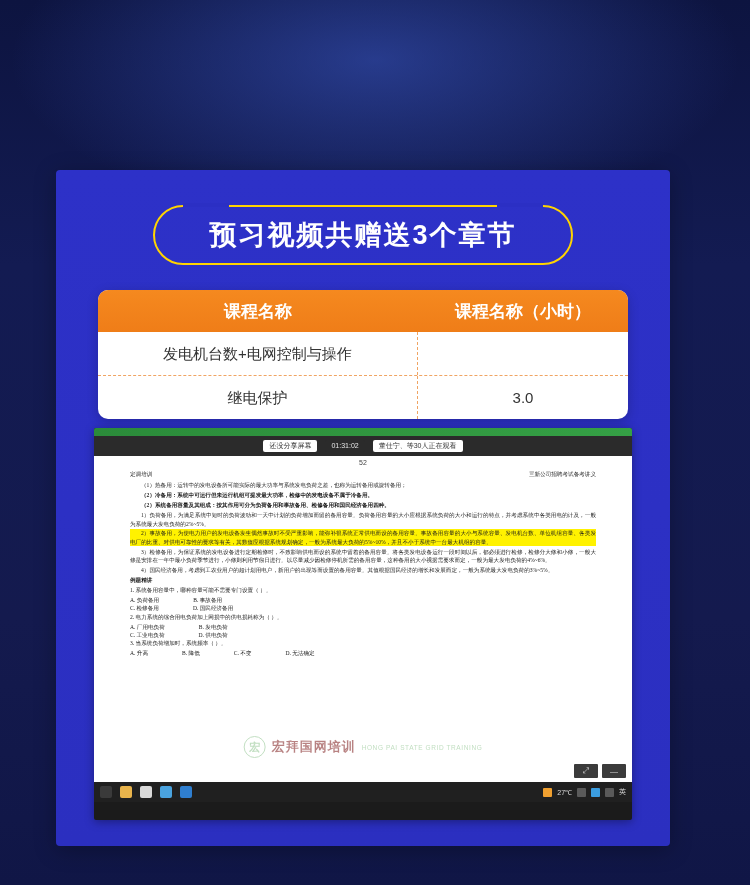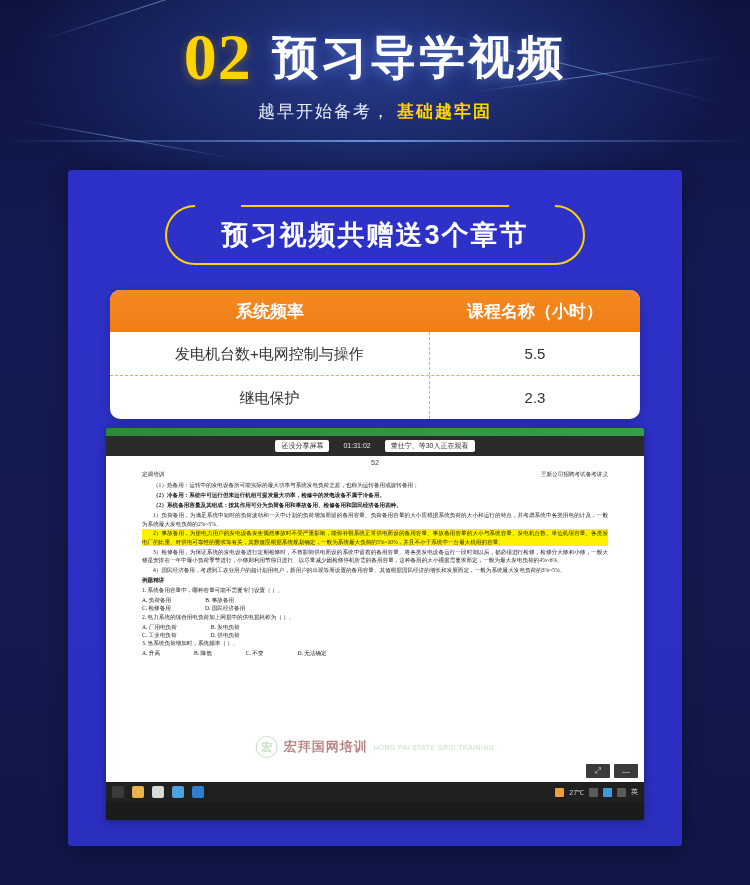--- a/index.html
+++ b/index.html
@@ -81,21 +81,21 @@
     color: #e9eefc;
     white-space: nowrap;
   }
   .subtitle .strong {
     color: #ffd400;
     font-weight: bold;
     margin-left: 6px;
   }
   .card {
     position: absolute;
-    left: 68px;
+    left: 56px;
     top: 170px;
     width: 614px;
     height: 676px;
     background: #2b2fc4;
     background: linear-gradient(180deg, #2d31c8 0%, #2b2fc0 100%);
     border-radius: 4px;
     box-shadow: 0 4px 22px rgba(0,0,0,0.28);
   }
   .ribbon {
     position: absolute;
@@ -322,58 +322,42 @@
     color: #dcdcdc;
     font-size: 7px;
   }
   .sq { width: 9px; height: 9px; display:inline-block; border-radius: 1px; }
 </style>
 </head>
 <body>
 
 <div class="page">
 
-  <div class="header">
-    <div class="streak" style="top:40px; left:40px; width:260px; transform:rotate(-18deg);"></div>
-    <div class="streak" style="top:30px; left:430px; width:300px; transform:rotate(14deg);"></div>
-    <div class="streak" style="top:92px; left:470px; width:260px; transform:rotate(-8deg);"></div>
-    <div class="streak" style="top:120px; left:20px; width:220px; transform:rotate(10deg);"></div>
-
-    <div class="title-row">
-      <span class="num">02</span>
-      <span class="title-main">预习导学视频</span>
-    </div>
-    <div class="subtitle">
-      <span>越早开始备考，</span><span class="strong">基础越牢固</span>
-    </div>
-    <div class="glow-line" style="top:140px;"></div>
-  </div>
 
   <div class="card">
 
     <div class="ribbon">
       <div class="frame"></div>
       <div class="notch-l"></div>
       <div class="notch-r"></div>
       <div class="txt">预习视频共赠送3个章节</div>
     </div>
 
     <div class="table">
       <div class="thead">
-        <div class="c1">系统频率</div>
+        <div class="c1">课程名称</div>
         <div class="c2">课程名称（小时）</div>
       </div>
       <div class="tbody">
         <div class="row">
           <div class="c1">发电机台数+电网控制与操作</div>
-          <div class="c2">5.5</div>
         </div>
         <div class="row">
           <div class="c1">继电保护</div>
-          <div class="c2">2.3</div>
+          <div class="c2">3.0</div>
         </div>
       </div>
     </div>
 
     <div class="shot">
       <div class="shot-top"></div>
       <div class="shot-bar">
         <span class="pill">还没分享屏幕</span>
         <span class="pill plain">01:31:02</span>
         <span class="pill">董仕宁、等30人正在观看</span>

